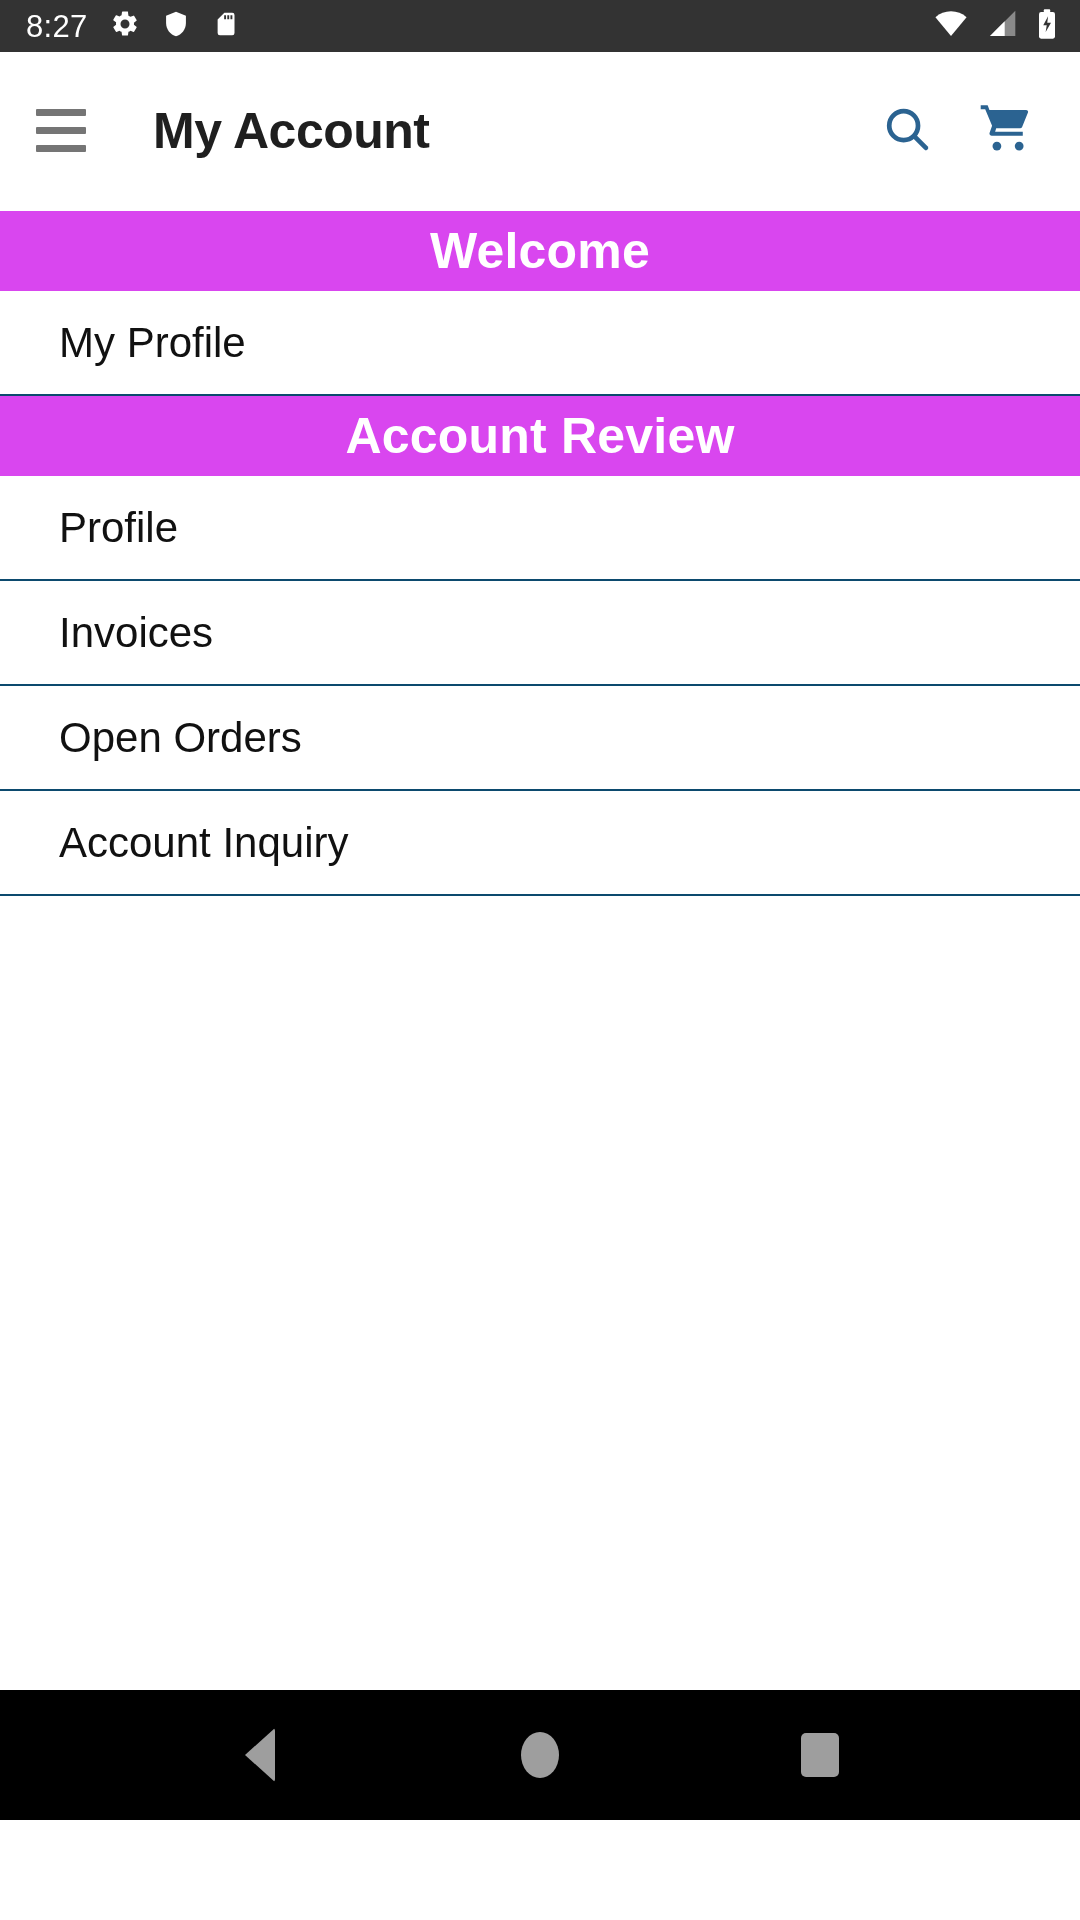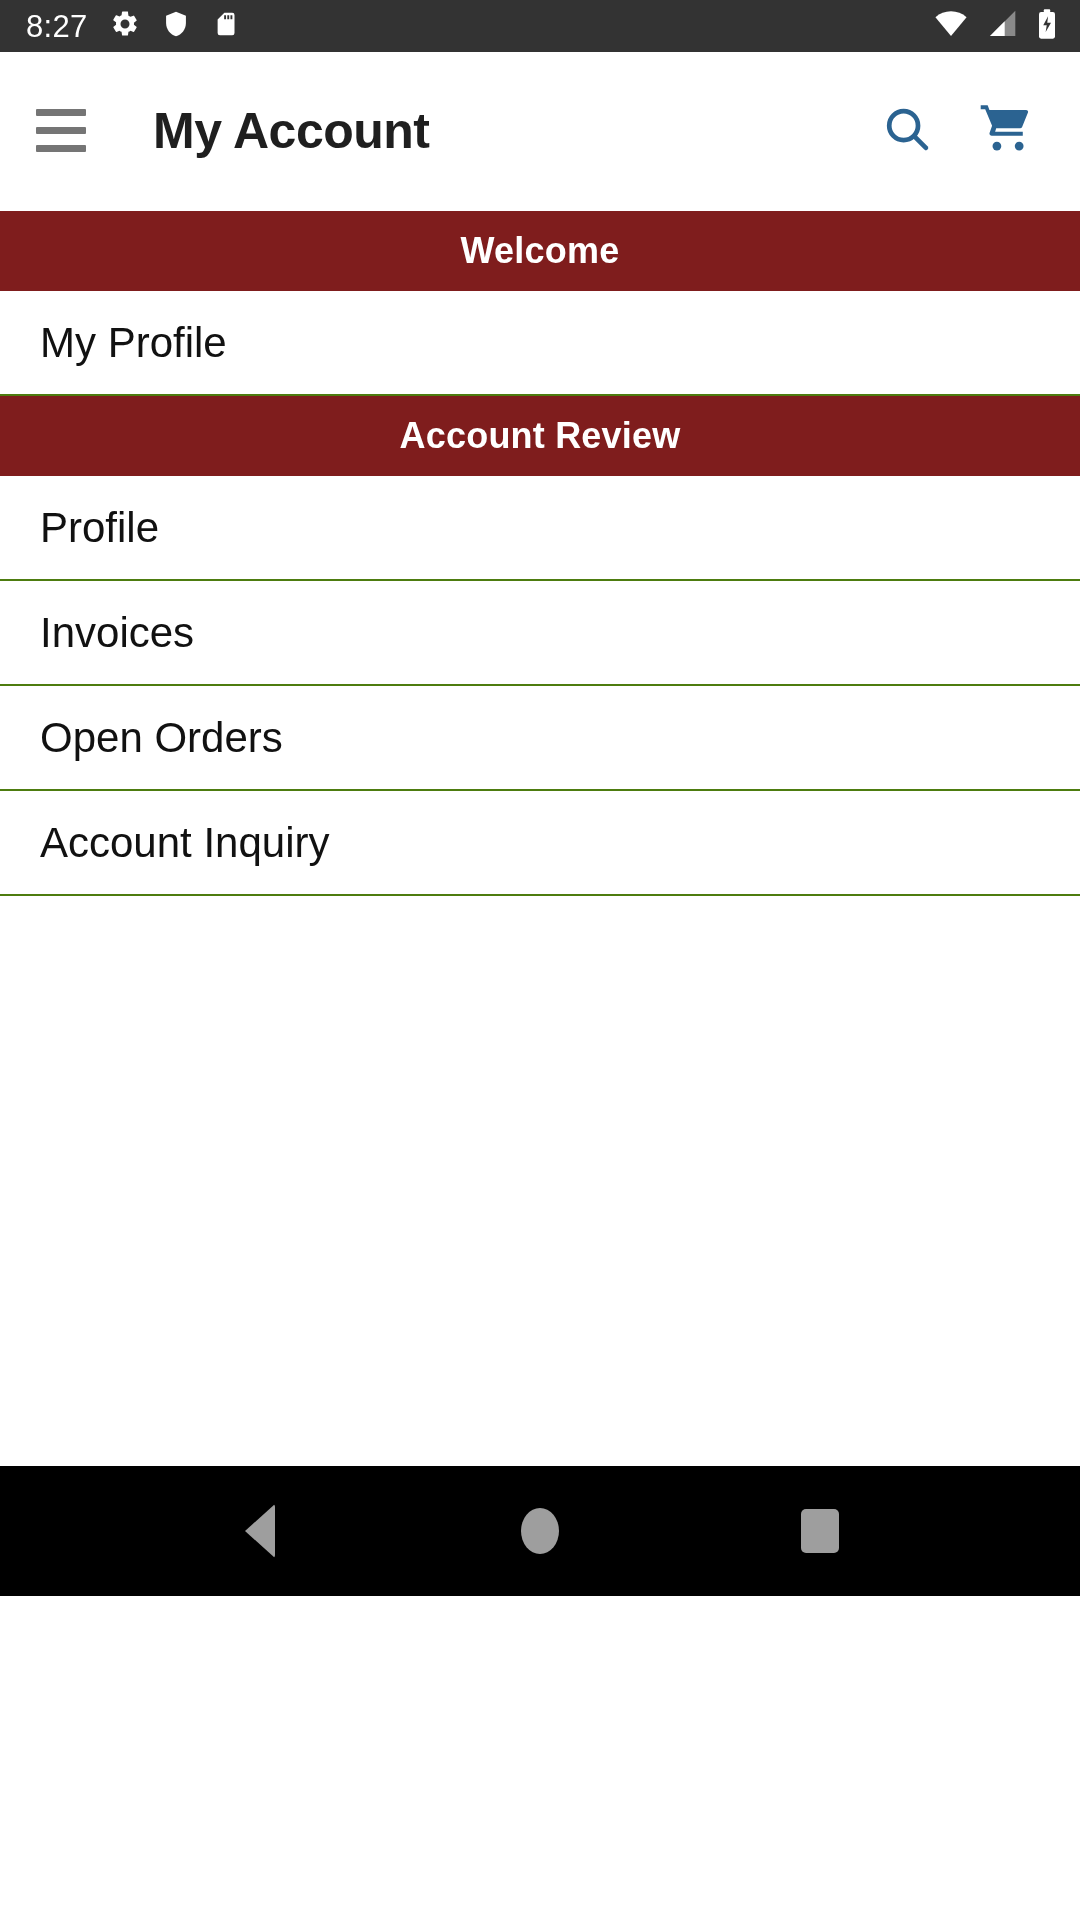--- a/index.html
+++ b/index.html
@@ -4,21 +4,21 @@
 <style>
   * { margin:0; padding:0; box-sizing:border-box; }
   html, body {
     width:1080px; height:1920px;
     background:#ffffff;
     font-family:"Liberation Sans", sans-serif;
     overflow:hidden;
   }
   #screen {
     position:relative;
-    width:1080px; height:1596px;
+    width:1080px; height:1820px;
     display:flex; flex-direction:column;
     background:#ffffff;
   }
 
   
   .status-bar{
     height:52px; flex:0 0 52px;
     background:#333333;
     display:flex; align-items:center;
     padding:0 22px 0 26px;
@@ -47,34 +47,34 @@
     margin-left:63px;
     font-size:50px; font-weight:bold; color:#1f1f1f;
     letter-spacing:-0.5px; line-height:1;
   }
   .app-actions{ margin-left:auto; display:flex; align-items:center; gap:36px; padding-right:16px; }
   .act-btn{ width:62px; height:62px; display:flex; align-items:center; justify-content:center; cursor:pointer; }
 
   
   .section-header{
     flex:0 0 80px; height:80px;
-    background:#7f1d1d;
+    background:#d946ef;
     color:#ffffff;
     display:flex; align-items:center; justify-content:center;
-    font-size:36px; font-weight:bold;
+    font-size:50px; font-weight:bold;
     letter-spacing:.2px;
   }
 
   
   .list-row{
     flex:0 0 105px; height:105px;
     background:#ffffff;
     display:flex; align-items:center;
-    padding-left:40px;
-    border-bottom:2px solid #4d7c0f;
+    padding-left:59px;
+    border-bottom:2px solid #0c4a6e;
     cursor:pointer;
   }
   .list-row-label{
     font-size:42px; color:#111111; line-height:1;
   }
 
   .filler{ flex:1 1 auto; background:#ffffff; }
 
   
   .nav-bar{

